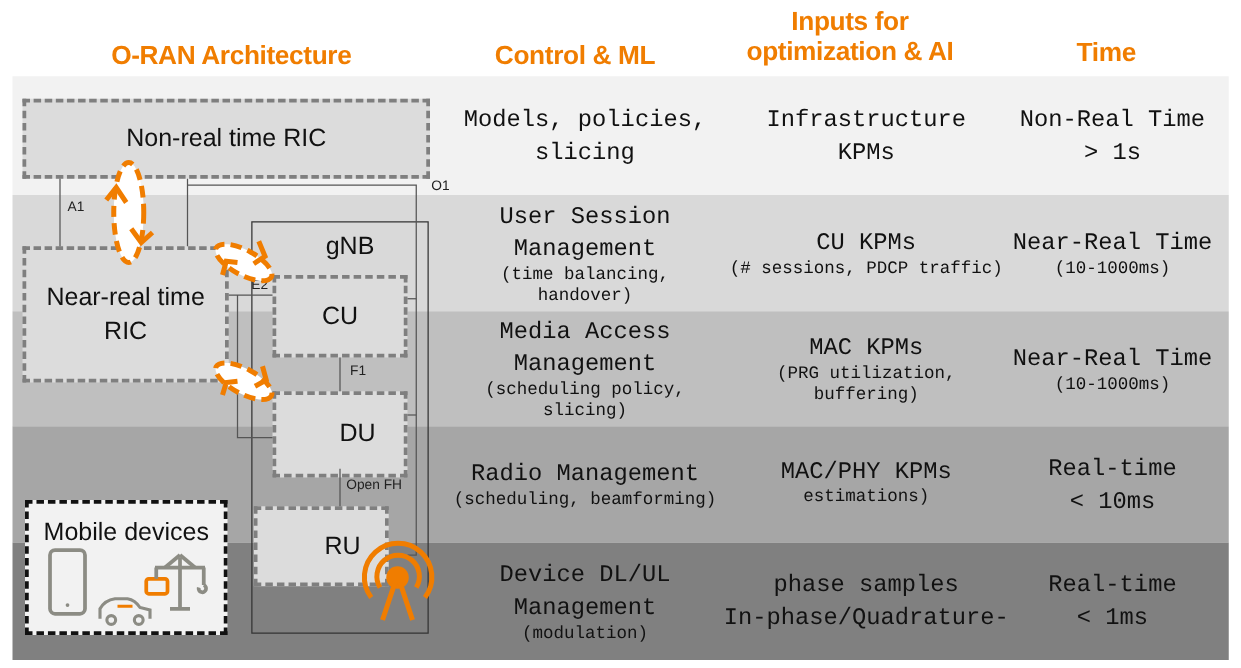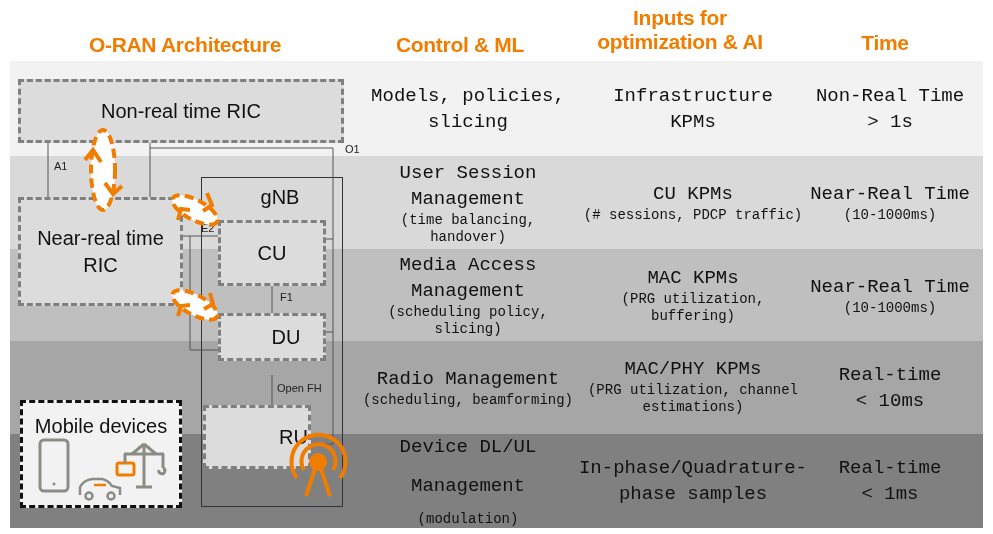--- a/index.html
+++ b/index.html
@@ -74,37 +74,36 @@
         <div class="sub">(10-1000ms)</div>
       </div>
     </div>
     <div class="band" style="top: 341px; height: 93px; background: rgb(166, 166, 166);">
       <div class="cell" style="left: 350px; width: 216px; top: 0px; height: 93px;">
         <div class="main">Radio Management</div>
         <div class="sub">(scheduling, beamforming)</div>
       </div>
       <div class="cell" style="left: 566px; width: 234px; top: 0px; height: 89px;">
         <div class="main">MAC/PHY KPMs</div>
-        <div class="sub">(PRG utilization, channel</div>
         <div class="sub">estimations)</div>
       </div>
       <div class="cell" style="left: 790px; width: 180px; top: 0px; height: 93px;">
         <div class="main">Real-time</div>
         <div class="main">&lt; 10ms</div>
       </div>
     </div>
     <div class="band" style="top: 434px; height: 94px; background: rgb(128, 128, 128);">
-      <div class="cell" style="left: 350px; width: 216px; top: 0px; height: 94px; justify-content: space-between;">
+      <div class="cell" style="left: 350px; width: 216px; top: 0px; height: 94px;">
         <div class="main">Device DL/UL</div>
         <div class="main">Management</div>
         <div class="sub">(modulation)</div>
       </div>
       <div class="cell" style="left: 566px; width: 234px; top: 0px; height: 94px;">
+        <div class="main">phase  samples</div>
         <div class="main">In-phase/Quadrature-</div>
-        <div class="main">phase  samples</div>
       </div>
       <div class="cell" style="left: 790px; width: 180px; top: 0px; height: 94px;">
         <div class="main">Real-time</div>
         <div class="main">&lt; 1ms</div>
       </div>
     </div>
   </div>
 
 <div class="box" style="left:18px; top:79px; width:326px; height:64px;">
   <span>Non-real time RIC</span>
@@ -114,24 +113,24 @@
   <span>Near-real time</span>
   <span>RIC</span>
 </div>
 
 <div style="position:absolute; left:201px; top:177px; width:142px; height:330px; border:1px solid #333; box-sizing:border-box;"></div>
 <div style="position:absolute; left:240px; top:186px; width:80px; text-align:center; font-size:20px;">gNB</div>
 
 <div class="box" style="left:218px; top:220px; width:108px; height:66px;">
   <span>CU</span>
 </div>
-<div class="box" style="left:218px; top:313px; width:108px; height:48px;padding-left:28px;">
+<div class="box" style="left:218px; top:313px; width:108px; height:69px;padding-left:28px;">
   <span>DU</span>
 </div>
-<div class="box" style="left:203px; top:405px; width:108px; height:64px; justify-content:flex-end; padding-left:34px;">
+<div class="box" style="left:203px; top:405px; width:108px; height:64px; justify-content:center; padding-left:34px;">
   <span>RU</span>
 </div>
 
 <div style="position:absolute; left:20px; top:400px; width:162px; height:108px; background:#f2f2f2; border:3px dashed #111; box-sizing:border-box;">
   <div style="position:absolute; left:0; top:12px; width:100%; text-align:center; font-size:20px;">Mobile devices</div>
 </div>
 
 <div class="lbl" style="left:28px; top:160px;margin-left:26px;">A1</div>
 <div class="lbl" style="left:345px; top:143px;">O1</div>
 <div class="lbl" style="left:201px; top:222px;">E2</div>

